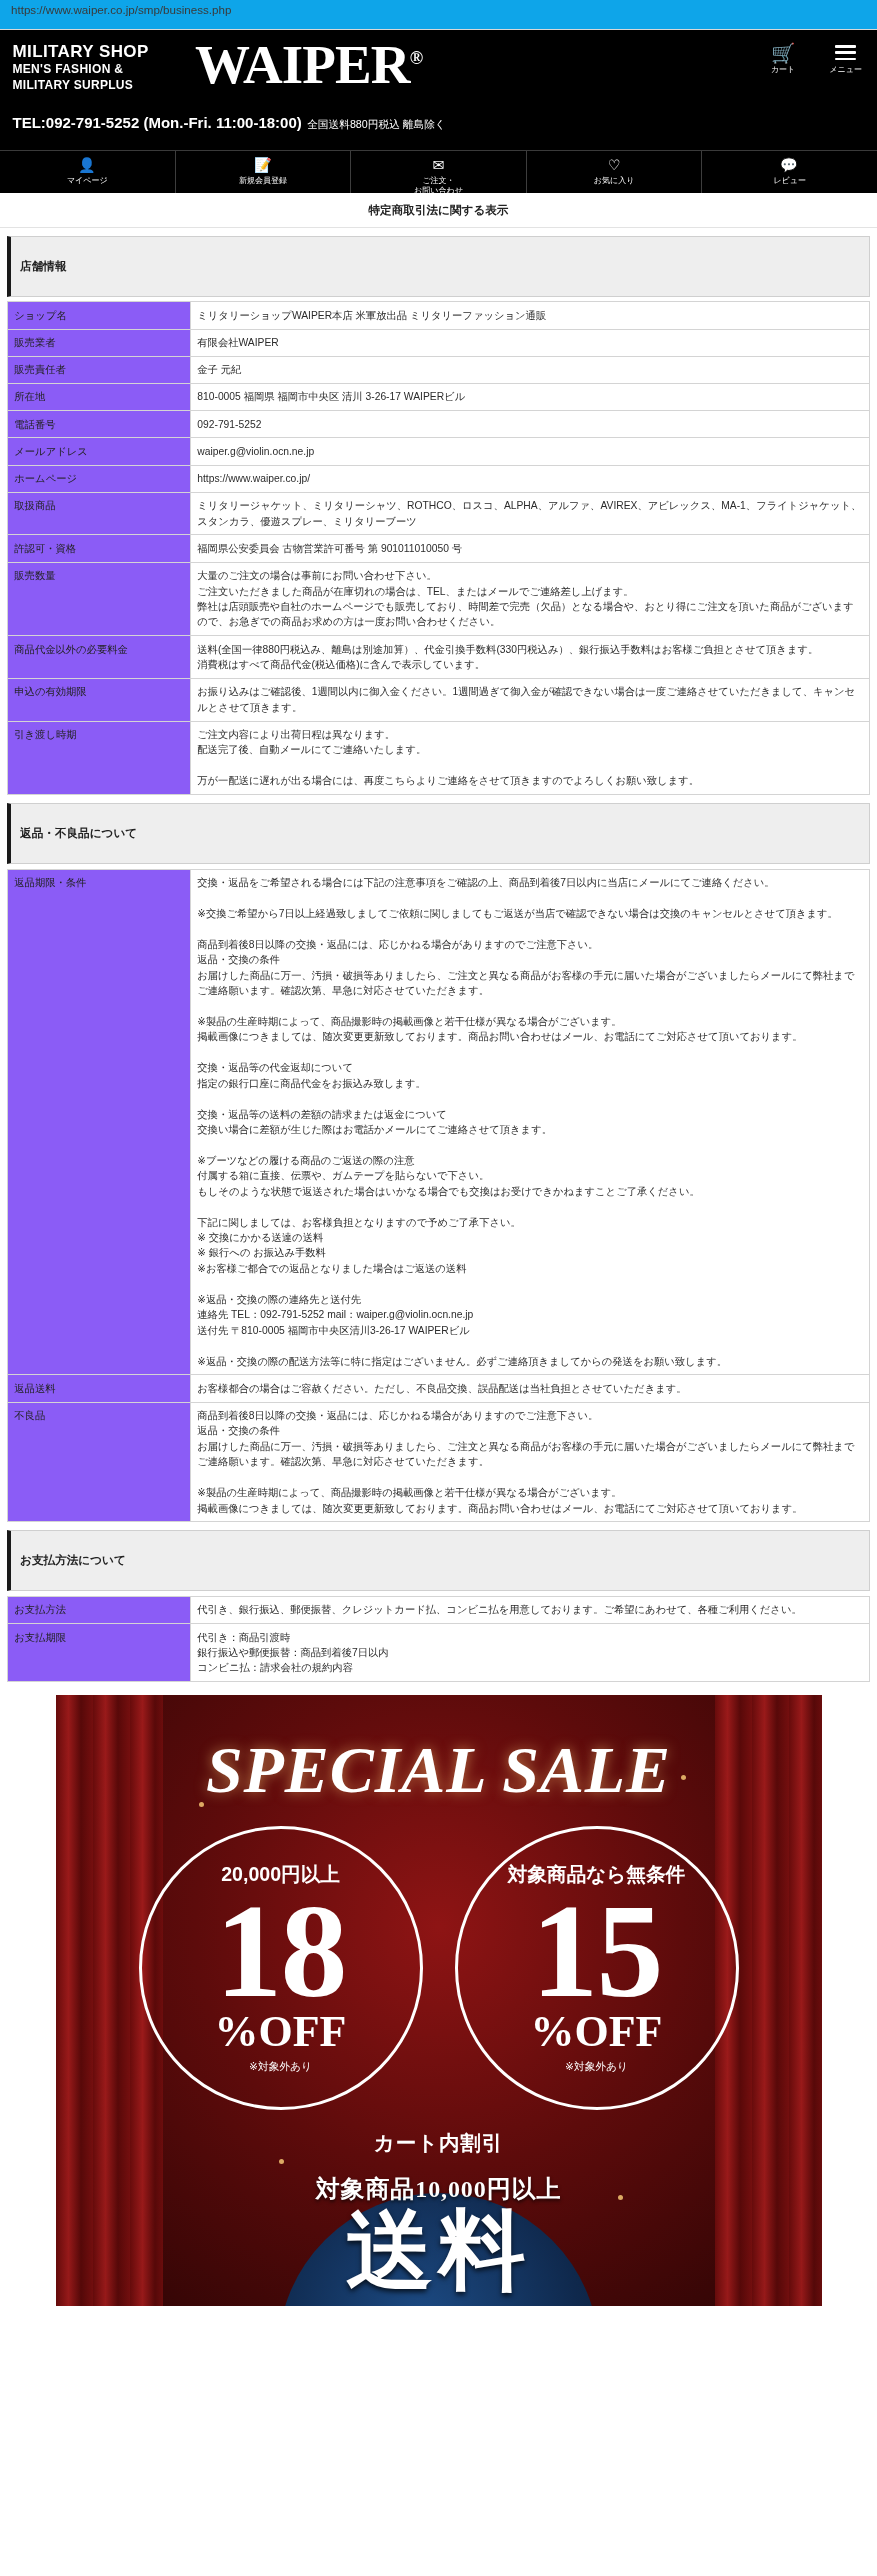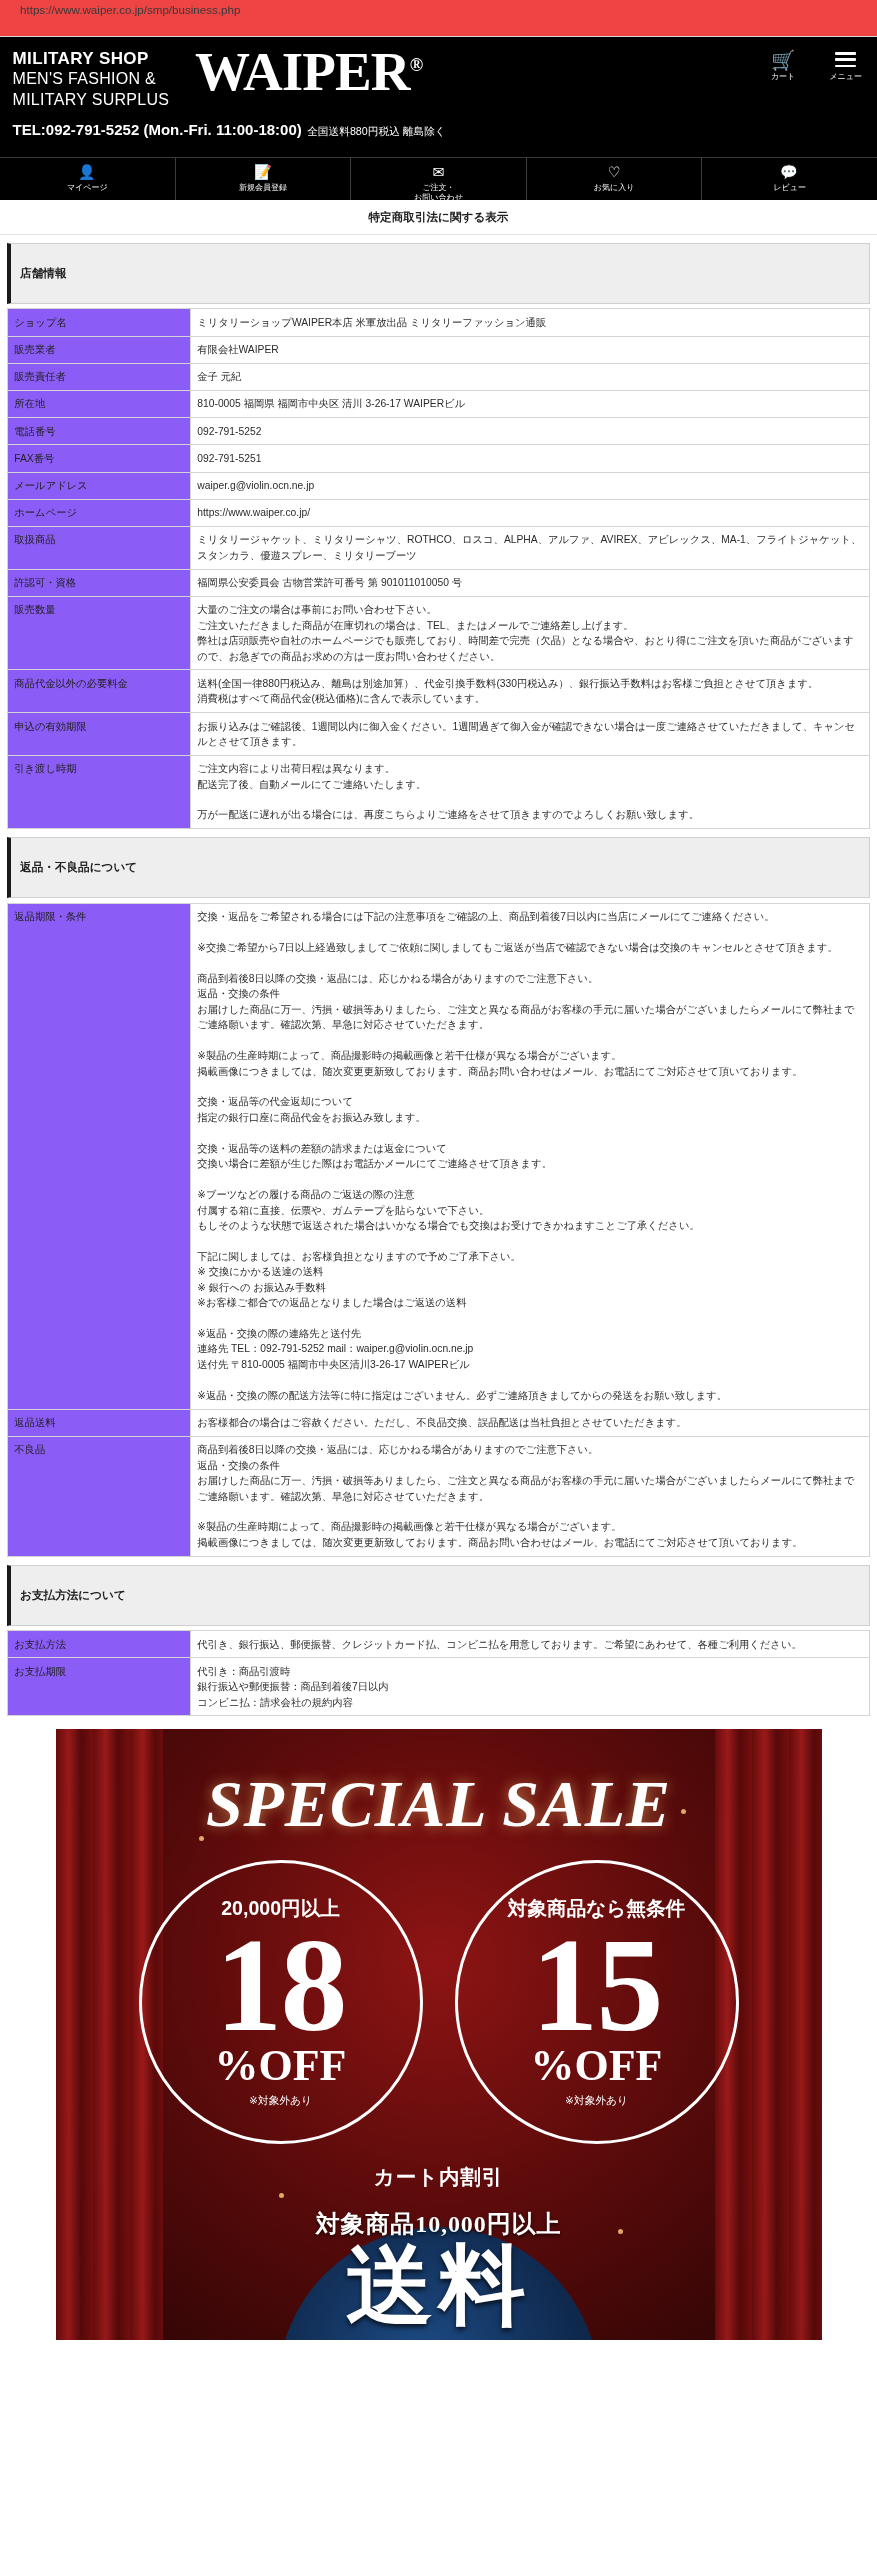--- a/index.html
+++ b/index.html
@@ -6,26 +6,26 @@
   html, body {
     margin: 0; padding: 0;
     background: #ffffff;
     font-family: "Liberation Sans", "DejaVu Sans", sans-serif;
   }
   body { width: 877px; }
   .page { width: 877px; position: relative; }
 
   
   .urlbar {
-    height: 37px;
-    background: #ef4444;
+    height: 30px;
+    background: #0ea5e9;
     color: #3a3a3a;
     font-size: 11.6px;
     line-height: 19.6px;
-    padding-left: 20px;
+    padding-left: 11px;
     border-bottom: 0.9px solid #d8d8d8;
     white-space: nowrap;
     overflow: hidden;
   }
 
   
   .site-header {
     background: #000000;
     color: #ffffff;
     position: relative;
@@ -36,22 +36,22 @@
     position: absolute;
     left: 12.5px; top: 10.7px;
     line-height: 1.28;
   }
   .brand-left .l1 {
     font-size: 17px;
     font-weight: bold;
     letter-spacing: 0.4px;
   }
   .brand-left .l2, .brand-left .l3 {
-    font-size: 16px;
-    font-weight: normal;
+    font-size: 12px;
+    font-weight: bold;
     letter-spacing: 0.3px;
   }
   .brand-logo {
     position: absolute;
     left: 195px; top: 7.1px;
     font-size: 55px;
     font-weight: bold;
     letter-spacing: -0.9px;
     font-family: "Liberation Serif", "DejaVu Serif", serif;
     line-height: 1;
@@ -376,24 +376,20 @@
           <th>販売責任者</th>
           <td>金子 元紀</td>
         </tr>
         <tr>
           <th>所在地</th>
           <td>810-0005 福岡県 福岡市中央区 清川 3-26-17 WAIPERビル</td>
         </tr>
         <tr>
           <th>電話番号</th>
           <td>092-791-5252</td>
-        </tr>
-        <tr>
-          <th>FAX番号</th>
-          <td>092-791-5251</td>
         </tr>
         <tr>
           <th>メールアドレス</th>
           <td>waiper.g@violin.ocn.ne.jp</td>
         </tr>
         <tr>
           <th>ホームページ</th>
           <td>https://www.waiper.co.jp/</td>
         </tr>
         <tr>

